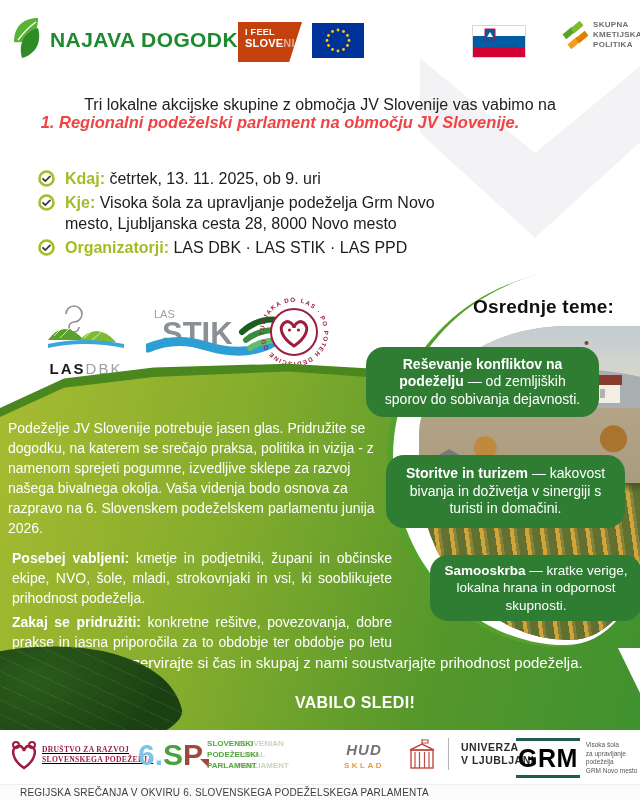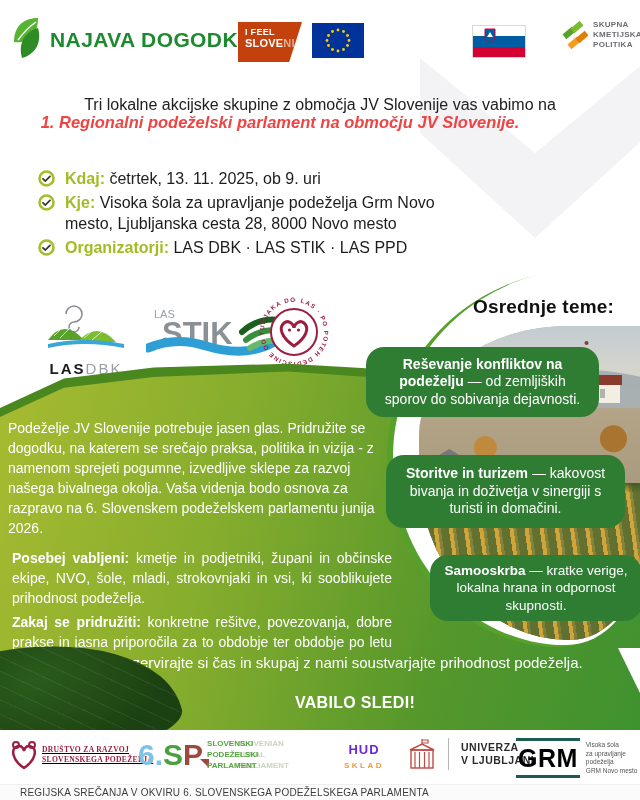--- a/index.html
+++ b/index.html
@@ -117,21 +117,21 @@
   .f-sp6{position:absolute;left:138px;top:6px;display:flex;align-items:flex-start;}
   .sp6-num{font-size:30px;font-weight:700;color:#7cc3e6;line-height:38px;}
   .sp6-s{font-size:30px;font-weight:800;color:#4aa03c;line-height:38px;}
   .sp6-p{font-size:30px;font-weight:800;color:#9c4a3e;line-height:38px;position:relative;}
   .sp6-p::after{content:"";position:absolute;right:-6px;bottom:6px;width:9px;height:9px;
     background:#9c4a3e;clip-path:polygon(0 0,100% 0,100% 100%);}
   .sp6-words{position:relative;width:108px;height:38px;margin-left:4px;}
   .sp6-sl{position:absolute;left:0;top:2px;color:#53a63f;font-size:8px;line-height:11px;font-weight:700;}
   .sp6-en{position:absolute;left:30px;top:2px;color:#ccd3bf;font-size:8px;line-height:11px;font-weight:700;}
   .f-hud{position:absolute;left:344px;top:10px;text-align:center;}
-  .hud-top{font-size:13px;font-weight:900;color:#6d28d9;letter-spacing:1px;line-height:19px;}
+  .hud-top{font-size:15px;font-weight:900;color:#737373;letter-spacing:1px;line-height:19px;font-style:italic;}
   .hud-bot{font-size:8px;font-weight:700;color:#e89b3d;letter-spacing:2.5px;margin-top:2px;}
   .f-ul{position:absolute;left:408px;top:8px;display:flex;align-items:center;gap:12px;}
   .ul-div{width:1px;height:32px;background:#b5b5b5;}
   .ul-txt{font-size:10.5px;line-height:13px;font-weight:700;color:#2b2b2b;letter-spacing:.5px;}
   .f-grm{position:absolute;left:516px;top:8px;display:flex;align-items:center;gap:6px;}
   .grm-mark{font-size:25px;font-weight:800;color:#000000;line-height:28px;letter-spacing:.5px;
     border-top:3px solid #1d5c52;border-bottom:3px solid #1d5c52;padding:3px 2px;}
   .grm-txt{font-size:6.5px;line-height:8.5px;color:#555;}
   .bottom-bar{left:0;top:784px;width:640px;height:16px;background:#fbfbfb;border-top:1px solid #efefef;
     z-index:6;font-size:10px;line-height:15px;color:#3c3c3c;padding-left:20px;box-sizing:border-box;letter-spacing:.2px;}

